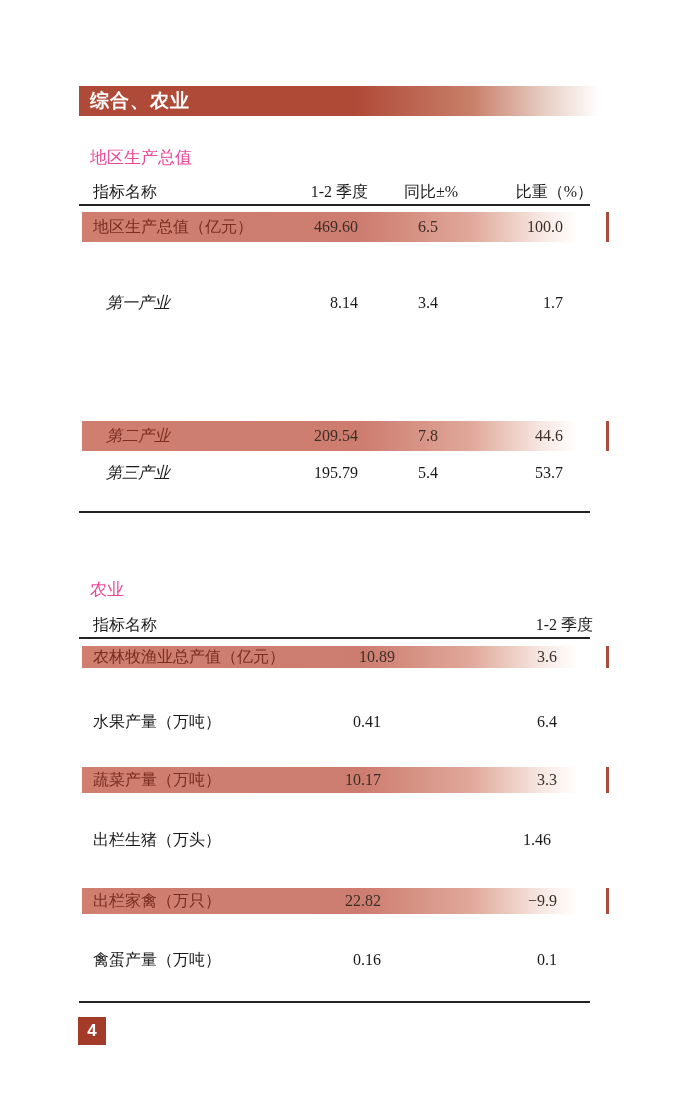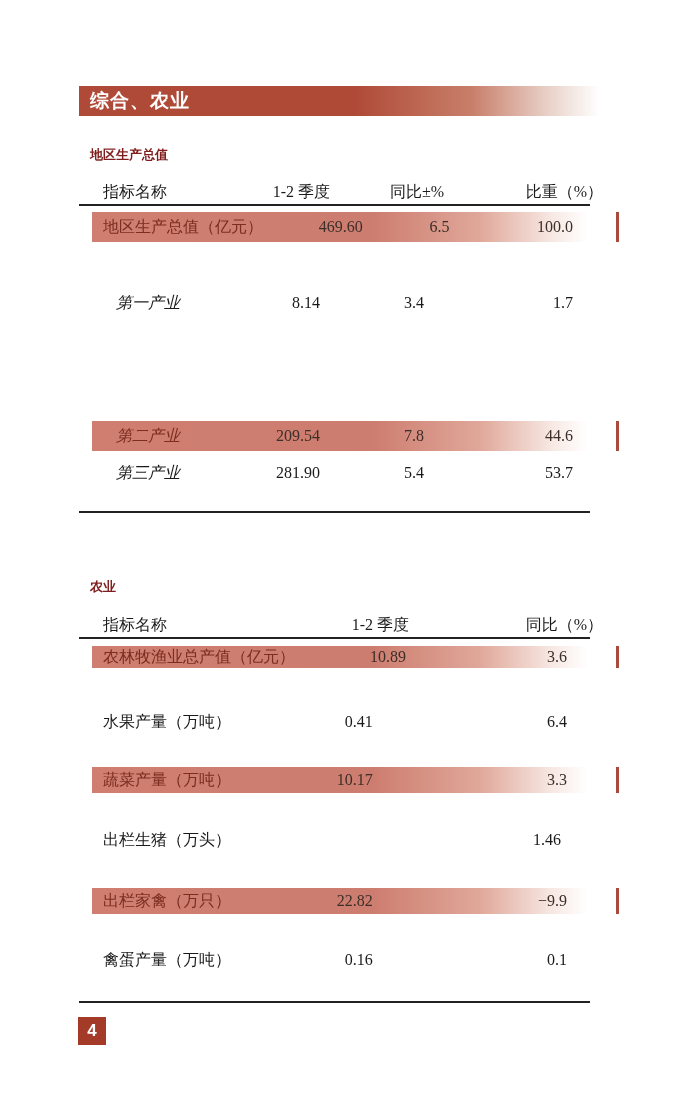--- a/index.html
+++ b/index.html
@@ -18,30 +18,29 @@
     color:#ffffff;
     font-family:"Liberation Sans","DejaVu Sans",sans-serif;
     font-weight:bold;font-size:19px;line-height:30px;
     padding-left:11px;box-sizing:border-box;
     letter-spacing:1px;
   }
   
   .sec-title{
     position:absolute;left:90px;
     font-family:"Liberation Sans","DejaVu Sans",sans-serif;
-    font-weight:bold;font-size:13px;color:#7f1d1d;
+    font-weight:normal;font-size:17px;color:#ec4899;
   }
   #t1-title{top:146px;}
   #t2-title{top:578px;}
   
   .trow{
-    position:absolute;left:92px;width:511px;height:30px;
+    position:absolute;left:82px;width:511px;height:30px;
     display:flex;align-items:center;
     font-size:16px;
-    gap:24px;
   }
   .label{flex:1 1 auto;padding-left:11px;box-sizing:border-box;white-space:nowrap;}
   .label.indent{padding-left:24px;font-style:italic;}
   .num{white-space:nowrap;box-sizing:border-box;text-align:right;}
   
   .t1 .c2{width:110px;padding-right:10px;}
   .t1 .c3{width:90px;padding-right:20px;}
   .t1 .c4{width:135px;padding-right:30px;}
   .t1.hdr .c2,.t1.hdr .c3{padding-right:0;}
   .t1.hdr .c4{padding-right:0;}
@@ -109,33 +108,32 @@
   <div class="trow t1 hl" style="top:382px;margin-top:39px;">
     <span class="label indent">第二产业</span>
     <span class="num c2">209.54</span>
     <span class="num c3">7.8</span>
     <span class="num c4">44.6</span>
     <span class="tick"></span>
   </div>
 
   <div class="trow t1" style="top:458px;">
     <span class="label indent">第三产业</span>
-    <span class="num c2">281.90</span>
+    <span class="num c2">195.79</span>
     <span class="num c3">5.4</span>
     <span class="num c4">53.7</span>
   </div>
 
   <div class="rule" style="top:511px;"></div>
 
   <div class="sec-title" id="t2-title">农业</div>
 
   <div class="trow t2 hdr" style="top:613px;">
     <span class="label">指标名称</span>
     <span class="num c2">1-2 季度</span>
-    <span class="num c3">同比（%）</span>
   </div>
   <div class="rule" style="top:637px;"></div>
 
   <div class="trow t2 hl" style="top:646px;height:22px;">
     <span class="label">农林牧渔业总产值（亿元）</span>
     <span class="num c2">10.89</span>
     <span class="num c3">3.6</span>
     <span class="tick"></span>
   </div>
 

